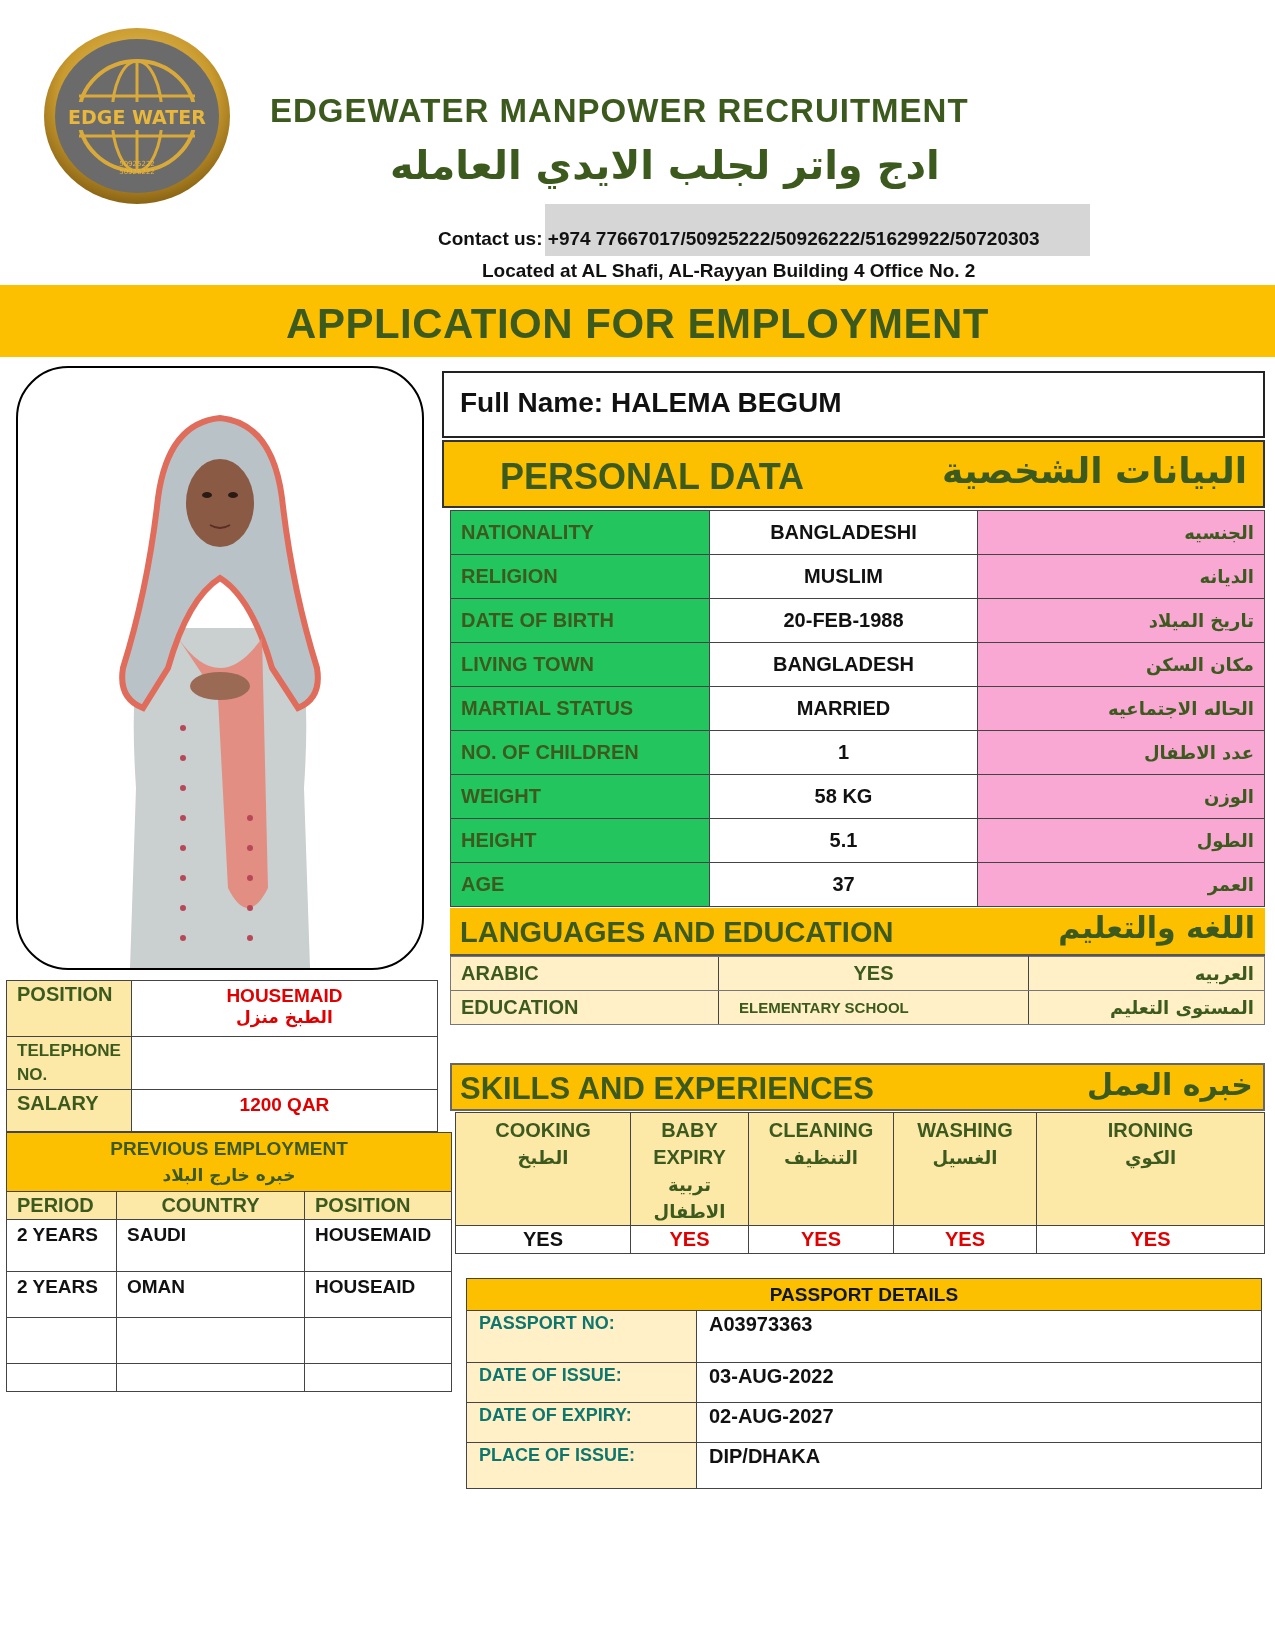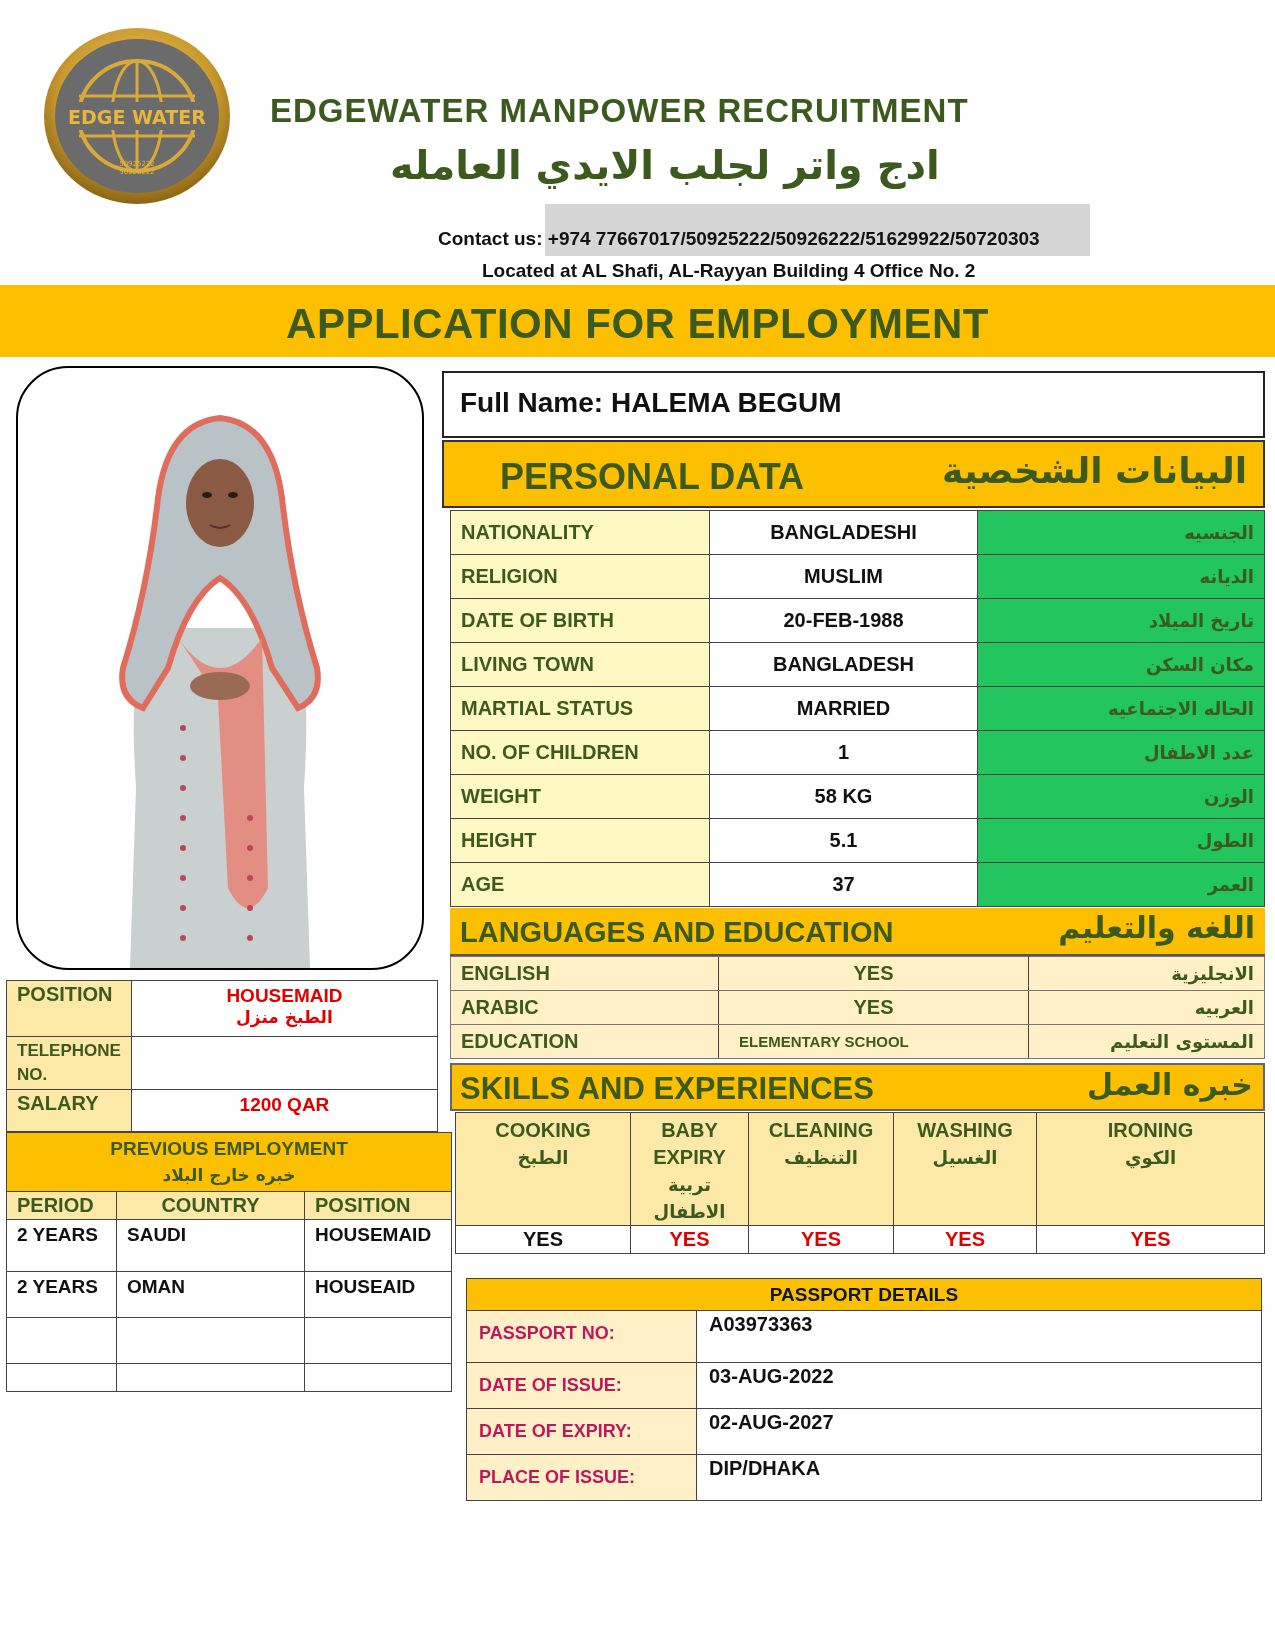--- a/index.html
+++ b/index.html
@@ -39,40 +39,40 @@
   #fullname { left: 16px; top: 14px; font-size: 28px; font-weight: bold; color: #111; white-space: nowrap; }
 
   
   .sec-bar { background: #fcc000; border: 2px solid #333; }
   .sec-en { position: absolute; font-weight: bold; color: #3d5a1e; white-space: nowrap; }
   .sec-ar { position: absolute; font-weight: bold; color: #3d5a1e; white-space: nowrap; direction: rtl; font-family: "DejaVu Sans", sans-serif; }
 
   #personal-bar { left: 442px; top: 440px; width: 823px; height: 68px; }
   #personal-table { left: 450px; top: 510px; width: 815px; }
   #personal-table td { height: 44px; font-size: 20px; font-weight: bold; }
-  #personal-table td.l { width: 259px; background: #fef9c3; color: #3d5a1e; padding: 0 10px; }
+  #personal-table td.l { width: 259px; background: #22c55e; color: #3d5a1e; padding: 0 10px; }
   #personal-table td.v { width: 268px; background: #fff; text-align: center; color: #111; margin-left: 8px; }
-  #personal-table td.a { background: #22c55e; color: #3d5a1e; text-align: right; padding: 0 10px; direction: rtl; font-family: "DejaVu Sans", sans-serif; font-size: 18px; }
+  #personal-table td.a { background: #f9a8d4; color: #3d5a1e; text-align: right; padding: 0 10px; direction: rtl; font-family: "DejaVu Sans", sans-serif; font-size: 18px; }
 
   #lang-bar { left: 450px; top: 908px; width: 815px; height: 48px; border: none; border-bottom: 2px solid #555; }
   #lang-table { left: 450px; top: 956px; width: 815px; }
   #lang-table td { height: 34px; font-size: 20px; font-weight: bold; background: #fff0c8; border-left: none; border-right: none; border-color: #777; }
   #lang-table td.l { width: 268px; color: #3d5a1e; padding: 0 10px; border-left: 1px solid #777; }
   #lang-table td.v { width: 310px; text-align: center; color: #3d5a1e; border-left: 1px solid #444; border-right: 1px solid #444; }
   #lang-table td.a { text-align: right; padding: 0 10px; direction: rtl; color: #3d5a1e; font-family: "DejaVu Sans", sans-serif; font-size: 18px; border-right: 1px solid #777; }
 
   #skills-bar { left: 450px; top: 1063px; width: 815px; height: 48px; border: 2px solid #666; }
   #skills-table { left: 455px; top: 1112px; width: 810px; }
   #skills-table td.h { background: #fde9a7; color: #3d5a1e; text-align: center; vertical-align: top; font-weight: bold; font-size: 20px; height: 112px; padding-top: 4px; line-height: 27px; }
   #skills-table td.h .ar { display: block; font-family: "DejaVu Sans", sans-serif; font-size: 18px; font-weight: bold; }
   #skills-table td.y { text-align: center; font-weight: bold; font-size: 20px; height: 28px; background: #fff; }
 
   #passport { left: 466px; top: 1278px; width: 796px; }
   #passport .head { background: #fcc000; text-align: center; color: #0f172a; font-weight: bold; font-size: 19px; height: 32px; }
-  #passport td.l { width: 230px; background: #fff0c8; color: #be185d; font-weight: bold; font-size: 18px; padding: 12px 12px; vertical-align: top; }
+  #passport td.l { width: 230px; background: #fff0c8; color: #0f766e; font-weight: bold; font-size: 18px; padding: 2px 12px; vertical-align: top; }
   #passport td.v { font-weight: bold; font-size: 20px; padding: 2px 12px; vertical-align: top; color: #111; }
 </style>
 </head>
 <body>
 
 <div id="logo" class="abs">
   <svg width="190" height="180" viewBox="0 0 190 180">
     <defs>
       <radialGradient id="gold" cx="50%" cy="40%" r="60%">
         <stop offset="0%" stop-color="#f6d77a"></stop>
@@ -257,25 +257,20 @@
     </tbody>
 </table>
 
 <div id="lang-bar" class="abs gold-bg">
   <div class="sec-en" style="left:10px;top:8px;font-size:29px;">LANGUAGES AND EDUCATION</div>
   <div class="sec-ar" style="right:10px;top:2px;font-size:30px;">اللغه والتعليم</div>
 </div>
 <table id="lang-table" class="abs">
   <tbody id="lang-rows">
       <tr>
-        <td class="l">ENGLISH</td>
-        <td class="v">YES</td>
-        <td class="a">الانجليزية</td>
-      </tr>
-      <tr>
         <td class="l">ARABIC</td>
         <td class="v">YES</td>
         <td class="a">العربيه</td>
       </tr>
       <tr>
         <td class="l">EDUCATION</td>
         <td class="v" style="font-size:15px;text-align:left;padding-left:20px;">ELEMENTARY SCHOOL</td>
         <td class="a">المستوى التعليم</td>
       </tr>
     </tbody>

